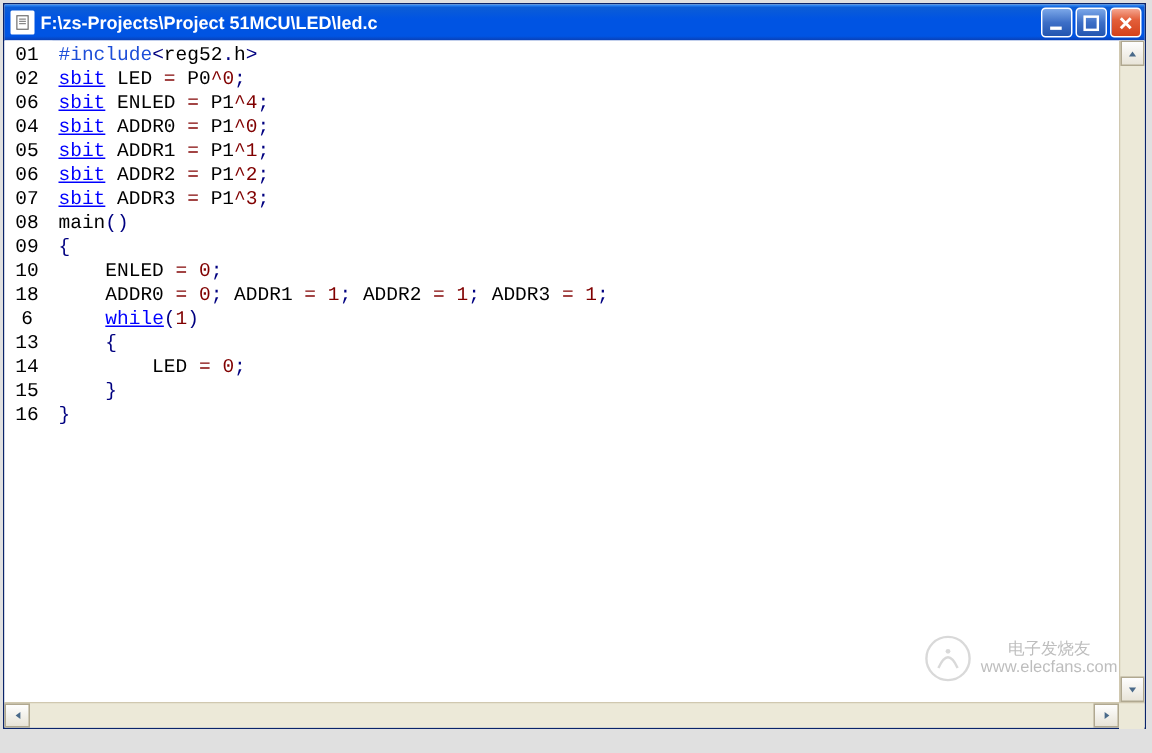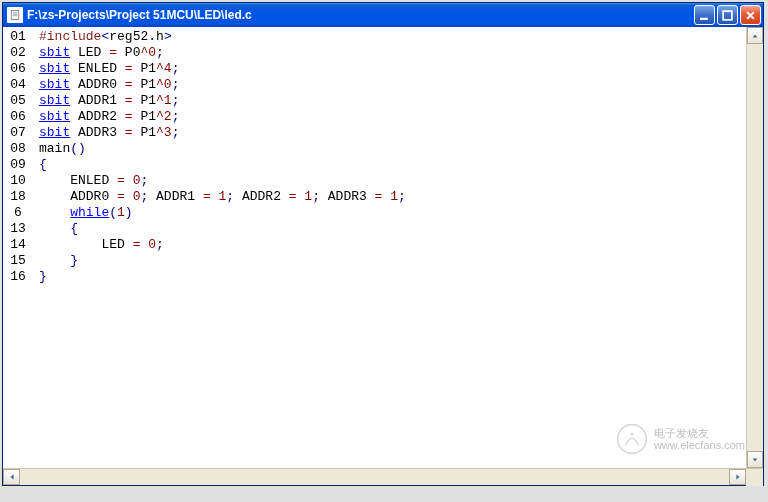--- a/index.html
+++ b/index.html
@@ -84,21 +84,21 @@
     .code {
       flex: 1;
       padding: 2px 0 0 4px;
       font-family: "Courier New", monospace;
       font-size: 13px;
       line-height: 16px;
       white-space: pre;
       color: #000;
     }
     .kw { color: #0000ff; text-decoration: underline; }
-    .pp { color: #7f1d1d; margin-top: 32px; }
+    .pp { color: #1d4ed8; margin-top: 32px; }
     .lit { color: #800000; }
     .op { color: #800000; }
     .pun { color: #000080; }
     .vscroll {
       width: 17px;
       background: #ece9d8;
       display: flex;
       flex-direction: column;
       border-left: 1px solid #d0c8b0;
     }
@@ -126,21 +126,21 @@
       right: 18px;
       bottom: 30px;
       display: flex;
       align-items: center;
       gap: 6px;
       opacity: 0.55;
       color: #888;
       font-size: 11px;
     }
     .watermark svg { width: 32px; height: 32px; }
-    .watermark .wm-text { display:flex; flex-direction: column; line-height: 12px;}
+    .watermark .wm-text { display:flex; flex-direction: column; line-height: 12px; align-items: center;}
     .corner {
       width: 17px;
       height: 17px;
       background: #ece9d8;
     }
   </style>
 </head>
 <body>
 
 <div class="window">

